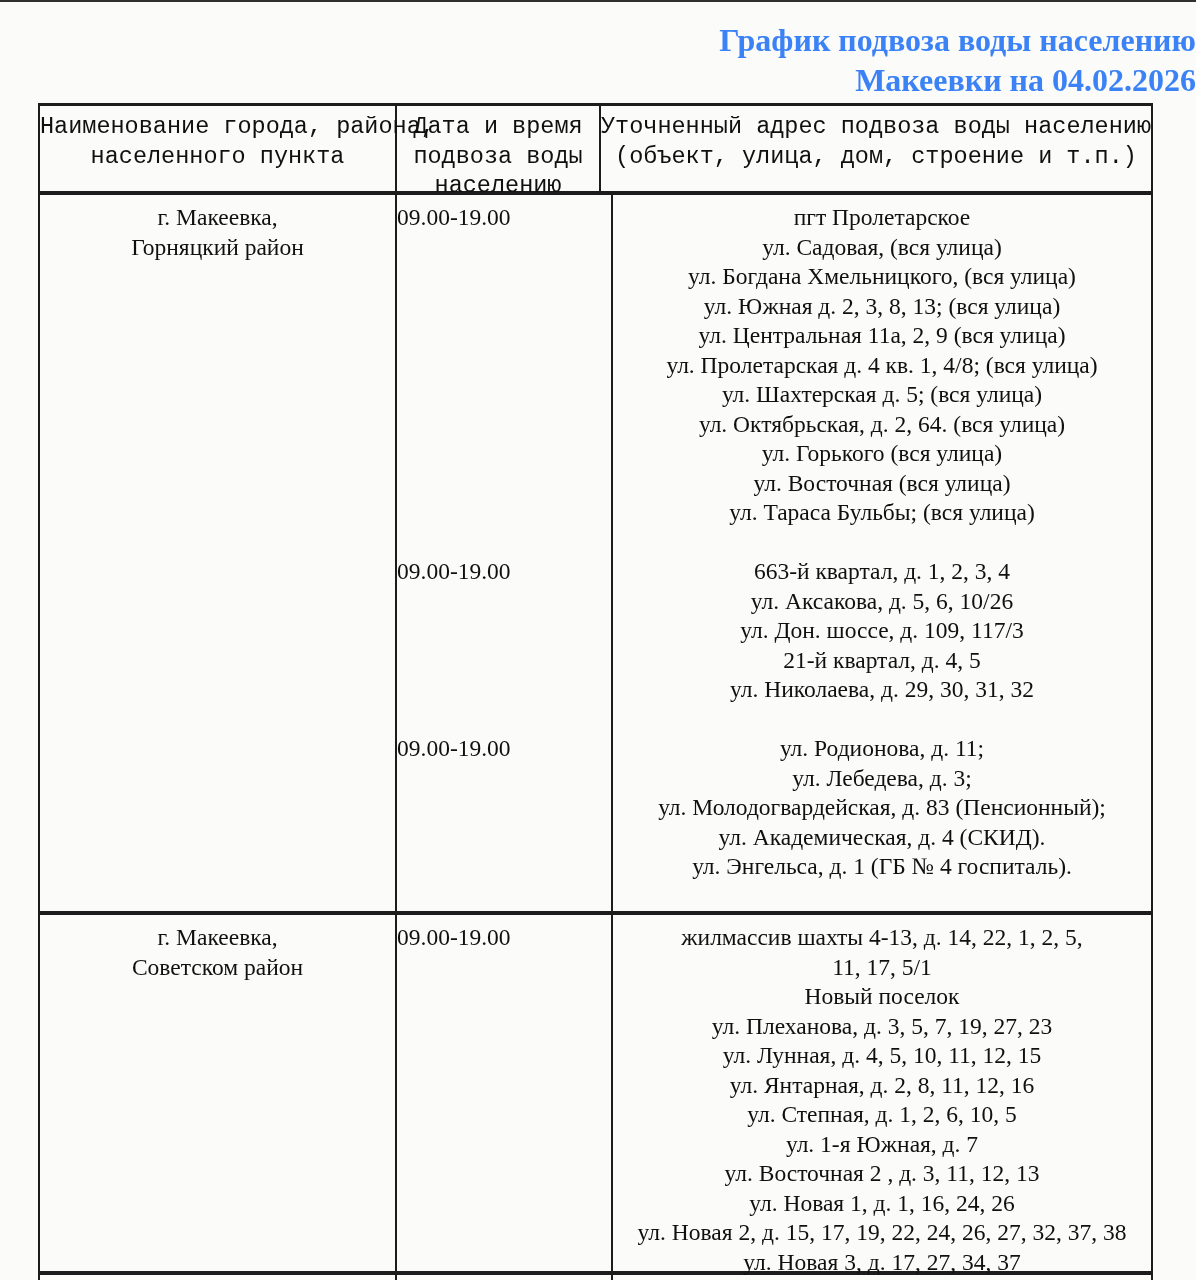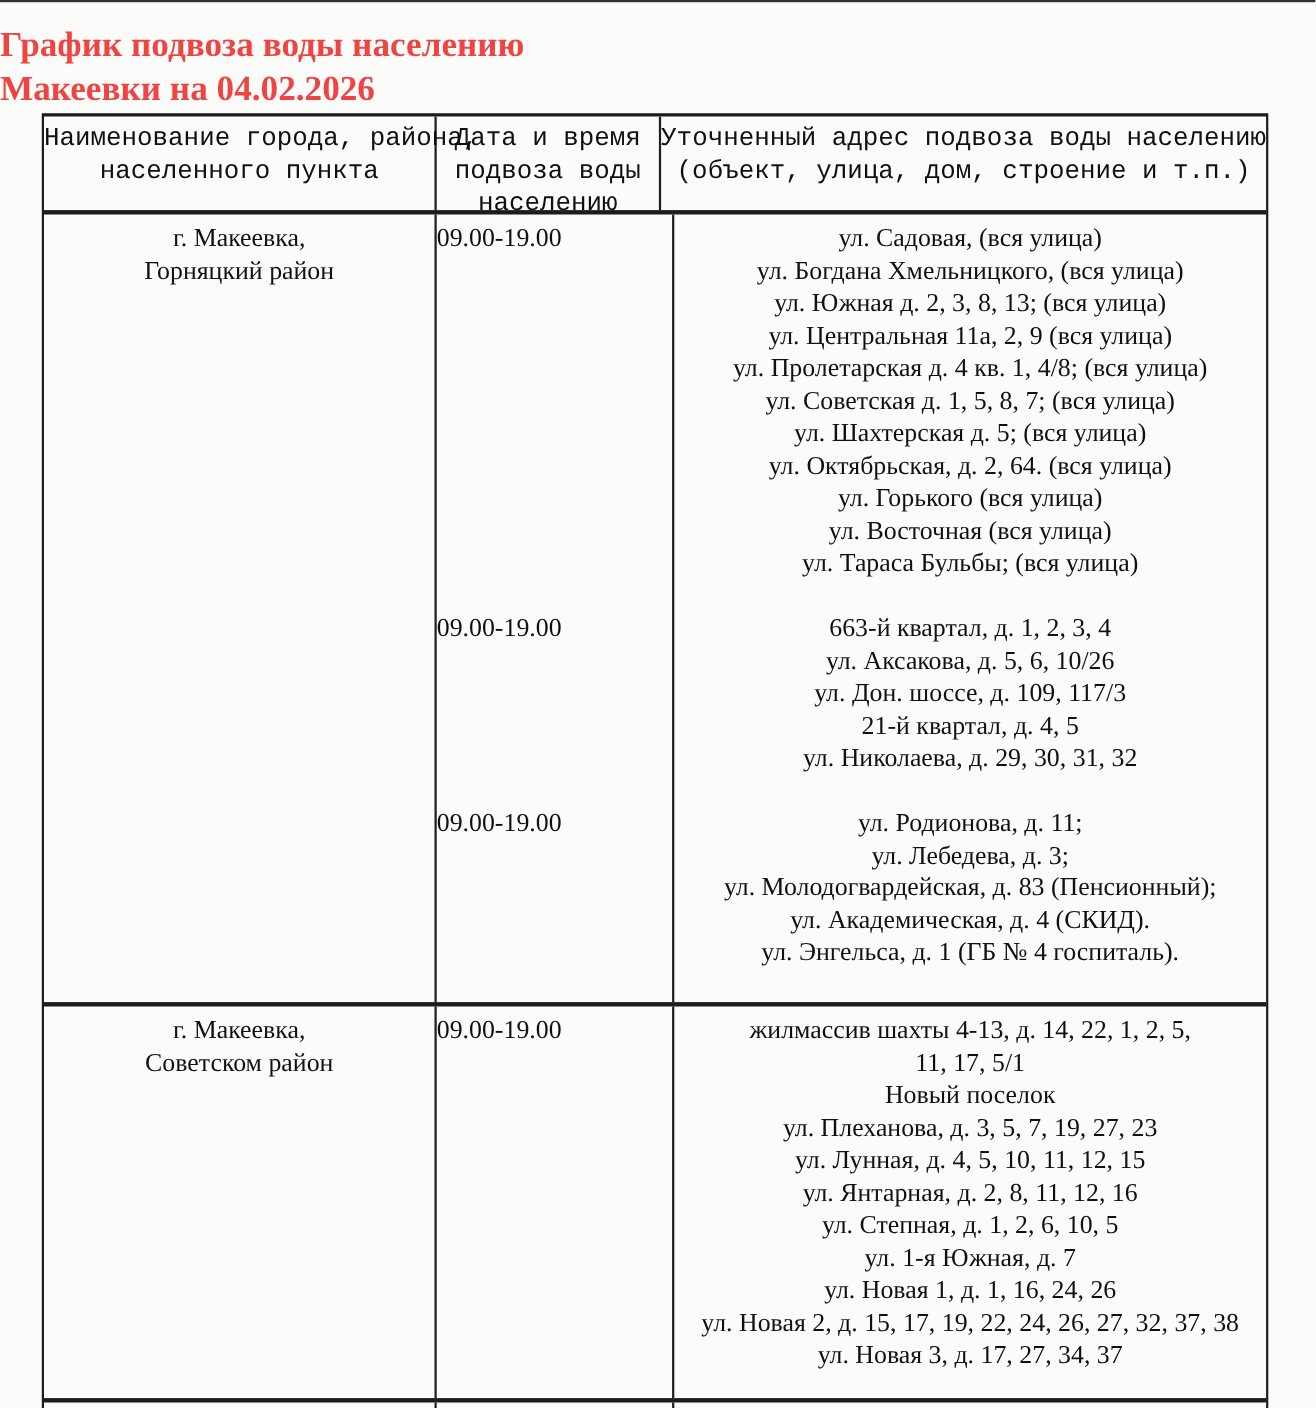--- a/index.html
+++ b/index.html
@@ -10,22 +10,22 @@
     color: #101010;
     font-family: "Liberation Serif", "DejaVu Serif", serif;
     font-size: 23.5px;
   }
   #top-line {
     position: absolute; top: 0; left: 0;
     width: 100%; height: 2px; background: #303030;
   }
   #title {
     position: absolute; top: 20px; left: 0; width: 100%;
-    text-align: left; font-weight: bold; font-size: 32px;
-    color: #ef4444;
+    text-align: right; font-weight: bold; font-size: 32px;
+    color: #3b82f6;
   }
   #title .t-line { line-height: 40px; white-space: nowrap; }
 
   #schedule-table {
     position: absolute; left: 38px; top: 103px;
     width: 1115px;
     box-sizing: border-box;
     border: 2px solid #1c1c1c;
     border-top-width: 3px;
   }
@@ -81,26 +81,26 @@
     <div class="cell c1">
         <div class="line">г. Макеевка,</div>
         <div class="line">Горняцкий район</div>
       </div>
     <div class="cell c2">
         <div class="abs-line" style="top: 8px;">09.00-19.00</div>
         <div class="abs-line" style="top: 362px;">09.00-19.00</div>
         <div class="abs-line" style="top: 539px;">09.00-19.00</div>
       </div>
     <div class="cell c3">
+        <div class="line">пгт Пролетарское</div>
         <div class="line">ул. Садовая, (вся улица)</div>
         <div class="line">ул. Богдана Хмельницкого, (вся улица)</div>
         <div class="line">ул. Южная д. 2, 3, 8, 13; (вся улица)</div>
         <div class="line">ул. Центральная 11а, 2, 9 (вся улица)</div>
         <div class="line">ул. Пролетарская д. 4 кв. 1, 4/8; (вся улица)</div>
-        <div class="line">ул. Советская д. 1, 5, 8, 7; (вся улица)</div>
         <div class="line">ул. Шахтерская д. 5; (вся улица)</div>
         <div class="line">ул. Октябрьская, д. 2, 64. (вся улица)</div>
         <div class="line">ул. Горького (вся улица)</div>
         <div class="line">ул. Восточная (вся улица)</div>
         <div class="line">ул. Тараса Бульбы; (вся улица)</div>
         <div class="line">&nbsp;</div>
         <div class="line">663-й квартал, д. 1, 2, 3, 4</div>
         <div class="line">ул. Аксакова, д. 5, 6, 10/26</div>
         <div class="line">ул. Дон. шоссе, д. 109, 117/3</div>
         <div class="line">21-й квартал, д. 4, 5</div>
@@ -124,20 +124,21 @@
       </div>
     <div class="cell c3">
         <div class="line">жилмассив шахты 4-13, д. 14, 22, 1, 2, 5,</div>
         <div class="line">11, 17, 5/1</div>
         <div class="line">Новый поселок</div>
         <div class="line">ул. Плеханова, д. 3, 5, 7, 19, 27, 23</div>
         <div class="line">ул. Лунная, д. 4, 5, 10, 11, 12, 15</div>
         <div class="line">ул. Янтарная, д. 2, 8, 11, 12, 16</div>
         <div class="line">ул. Степная, д. 1, 2, 6, 10, 5</div>
         <div class="line">ул. 1-я Южная, д. 7</div>
+        <div class="line">ул. Восточная 2 , д. 3, 11, 12, 13</div>
         <div class="line">ул. Новая 1, д. 1, 16, 24, 26</div>
         <div class="line">ул. Новая 2, д. 15, 17, 19, 22, 24, 26, 27, 32, 37, 38</div>
         <div class="line">ул. Новая 3, д. 17, 27, 34, 37</div>
       </div>
   </div>
 
   <div class="row row-r3">
     <div class="cell c1"></div>
     <div class="cell c2"></div>
     <div class="cell c3"></div>

